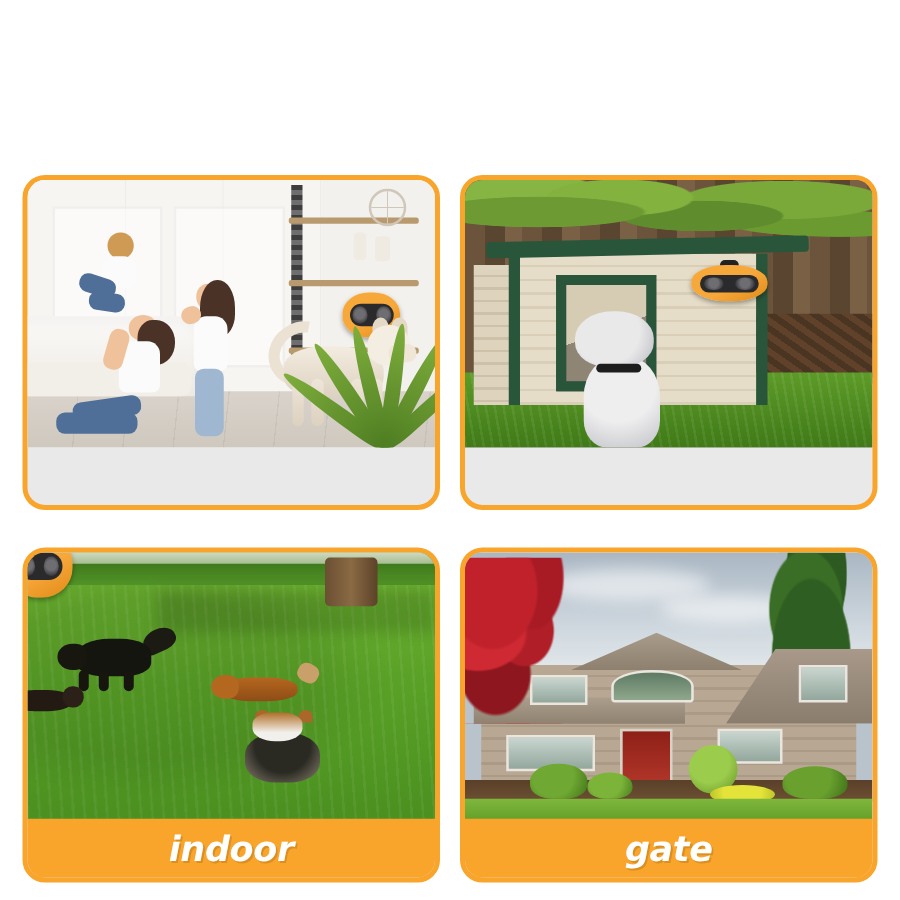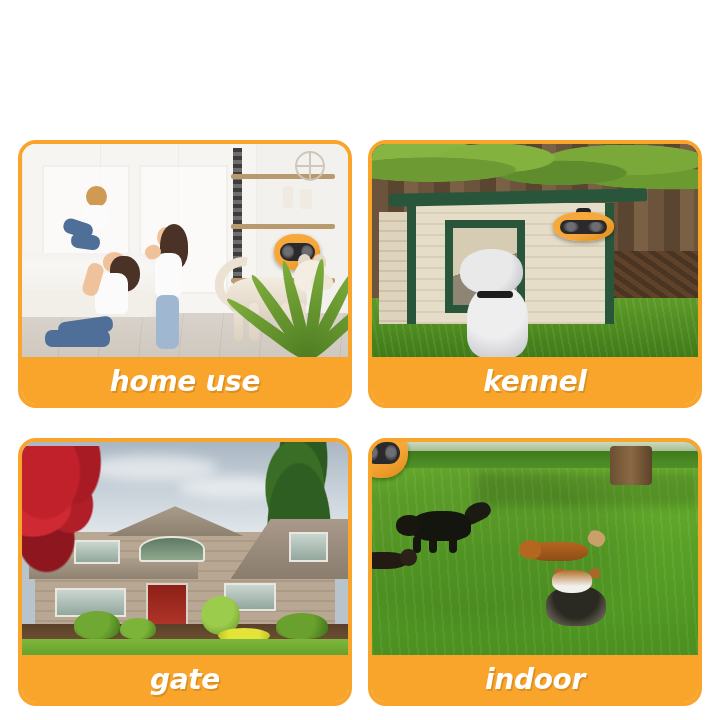--- a/index.html
+++ b/index.html
@@ -559,21 +559,20 @@
           <div class="home-plant">
             <div class="leaf" style="transform:rotate(-54deg);"></div>
             <div class="leaf" style="transform:rotate(-34deg);"></div>
             <div class="leaf" style="transform:rotate(-14deg);"></div>
             <div class="leaf" style="transform:rotate(8deg);"></div>
             <div class="leaf" style="transform:rotate(28deg);"></div>
             <div class="leaf" style="transform:rotate(48deg);"></div>
           </div>
         </div>
       </div>
-      <div class="panel-label">home use</div>
     </div>
 
     <div class="panel">
       <div class="panel-photo">
         <div class="scene-kennel">
           <div class="k-fence"></div>
           <div class="k-foliage"></div>
           <div class="k-mulch"></div>
           <div class="k-grass"></div>
 
@@ -593,21 +592,69 @@
             </div>
           </div>
 
           <div class="k-dog">
             <div class="k-dog-body"></div>
             <div class="k-dog-head"></div>
             <div class="k-collar"></div>
           </div>
         </div>
       </div>
-      <div class="panel-label">kennel</div>
+    </div>
+
+    <div class="panel">
+      <div class="panel-photo">
+        <div class="scene-lawn">
+          <div class="l-sky"></div>
+          <div class="l-far"></div>
+          <div class="l-grass"></div>
+          <div class="l-shadow"></div>
+          <div class="l-tree"></div>
+
+          <div class="l-dog l-black-dog">
+            <div class="t"></div>
+            <div class="b"></div>
+            <div class="h"></div>
+            <div class="lg" style="left:16%;"></div>
+            <div class="lg" style="left:34%;"></div>
+            <div class="lg" style="left:56%;"></div>
+          </div>
+
+          <div class="l-dog l-dachs-dark">
+            <div class="b"></div>
+            <div class="h"></div>
+          </div>
+
+          <div class="l-dog l-dachs-tan">
+            <div class="t"></div>
+            <div class="b"></div>
+            <div class="h"></div>
+          </div>
+
+          <div class="l-dog l-corgi">
+            <div class="b"></div>
+            <div class="e" style="left:18%;"></div>
+            <div class="e" style="right:18%;"></div>
+            <div class="h"></div>
+          </div>
+
+          <div class="device lawn-device">
+
+            <div class="shell"></div>
+            <div class="face" style="left:16%;top:30%;width:68%;height:42%;">
+              <div class="cone a"></div>
+              <div class="cone b"></div>
+            </div>
+          </div>
+        </div>
+      </div>
+      <div class="panel-label">indoor</div>
     </div>
 
     <div class="panel">
       <div class="panel-photo">
         <div class="scene-house">
           <div class="h-sky"></div>
           <div class="h-cloud" style="left:20%;top:6%;width:40%;height:12%;"></div>
           <div class="h-cloud" style="left:48%;top:16%;width:34%;height:10%;"></div>
           <div class="h-conifer"></div>
 
@@ -629,63 +676,14 @@
           <div class="h-shrub" style="left:78%;width:16%;height:12%;background:radial-gradient(circle at 40% 35%,#69a02e 0 50%,#3c6f17 100%);"></div>
           <div class="h-topiary"></div>
           <div class="h-yellow"></div>
           <div class="h-maple"></div>
           <div class="h-lawn"></div>
         </div>
       </div>
       <div class="panel-label">gate</div>
     </div>
 
-    <div class="panel">
-      <div class="panel-photo">
-        <div class="scene-lawn">
-          <div class="l-sky"></div>
-          <div class="l-far"></div>
-          <div class="l-grass"></div>
-          <div class="l-shadow"></div>
-          <div class="l-tree"></div>
-
-          <div class="l-dog l-black-dog">
-            <div class="t"></div>
-            <div class="b"></div>
-            <div class="h"></div>
-            <div class="lg" style="left:16%;"></div>
-            <div class="lg" style="left:34%;"></div>
-            <div class="lg" style="left:56%;"></div>
-          </div>
-
-          <div class="l-dog l-dachs-dark">
-            <div class="b"></div>
-            <div class="h"></div>
-          </div>
-
-          <div class="l-dog l-dachs-tan">
-            <div class="t"></div>
-            <div class="b"></div>
-            <div class="h"></div>
-          </div>
-
-          <div class="l-dog l-corgi">
-            <div class="b"></div>
-            <div class="e" style="left:18%;"></div>
-            <div class="e" style="right:18%;"></div>
-            <div class="h"></div>
-          </div>
-
-          <div class="device lawn-device">
-
-            <div class="shell"></div>
-            <div class="face" style="left:16%;top:30%;width:68%;height:42%;">
-              <div class="cone a"></div>
-              <div class="cone b"></div>
-            </div>
-          </div>
-        </div>
-      </div>
-      <div class="panel-label">indoor</div>
-    </div>
-
   </div>
 </div>
 
 </body></html>

